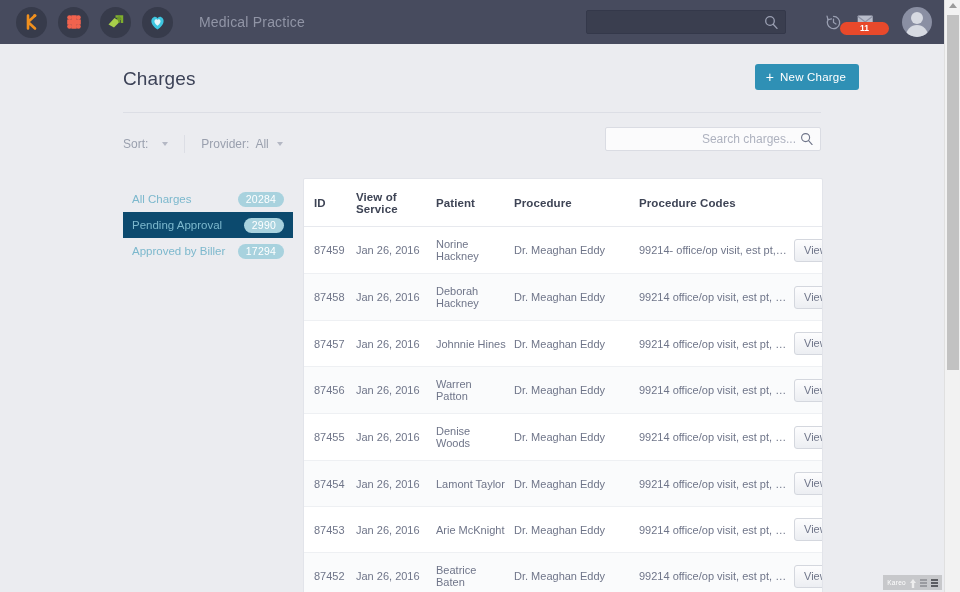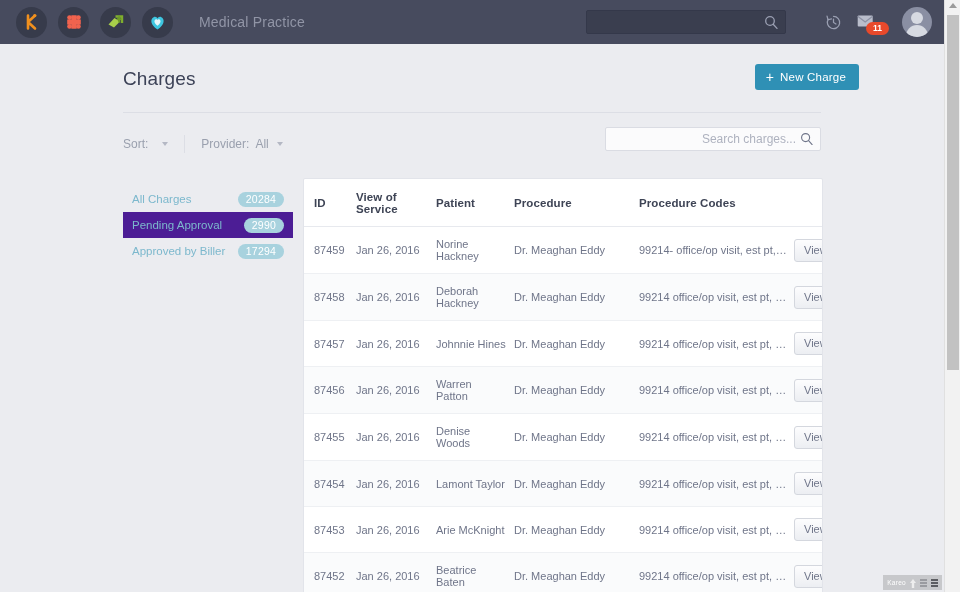--- a/index.html
+++ b/index.html
@@ -59,21 +59,21 @@
   }
   .nav-ic { width: 34px; height: 34px; display: flex; align-items: center; justify-content: center; position: relative; cursor: pointer; }
   .badge {
     position: absolute;
     right: 1px; bottom: 4px;
     background: #e8492b; color: #fff;
     font-size: 8.5px; font-weight: bold;
     border-radius: 9px;
     min-width: 15px; height: 13px;
     line-height: 13px; text-align: center;
-    padding: 0 7px;
+    padding: 0 20px;
     margin-left: 25px;
   }
   .avatar {
     width: 30px; height: 30px; border-radius: 50%;
     background: #8a8fa3;
     margin-left: 12px; position: relative; overflow: hidden;
     cursor: pointer;
   }
   .avatar .head { position: absolute; width: 12px; height: 12px; border-radius: 50%; background: #d7dae2; left: 9px; top: 5px; }
   .avatar .body { position: absolute; width: 22px; height: 15px; border-radius: 11px 11px 0 0; background: #d7dae2; left: 4px; top: 18px; }
@@ -159,21 +159,21 @@
     align-items: flex-start;
   }
   .side-filters { width: 170px; padding-top: 8px; flex: 0 0 170px; }
   .sf-item {
     height: 26px;
     display: flex; align-items: center;
     padding: 0 9px 0 9px;
     cursor: pointer;
     position: relative;
   }
-  .sf-item.active { background: #4c1d95; }
+  .sf-item.active { background: #0c4a6e; }
   .sf-label { color: #7cb8cd; font-size: 11.5px; flex: 1; }
   .sf-count {
     background: #a8d2de; color: #ffffff;
     font-size: 10.5px;
     border-radius: 9px;
     padding: 1px 8px 2px;
     min-width: 40px; text-align: center;
     letter-spacing: .2px;
   }
 

